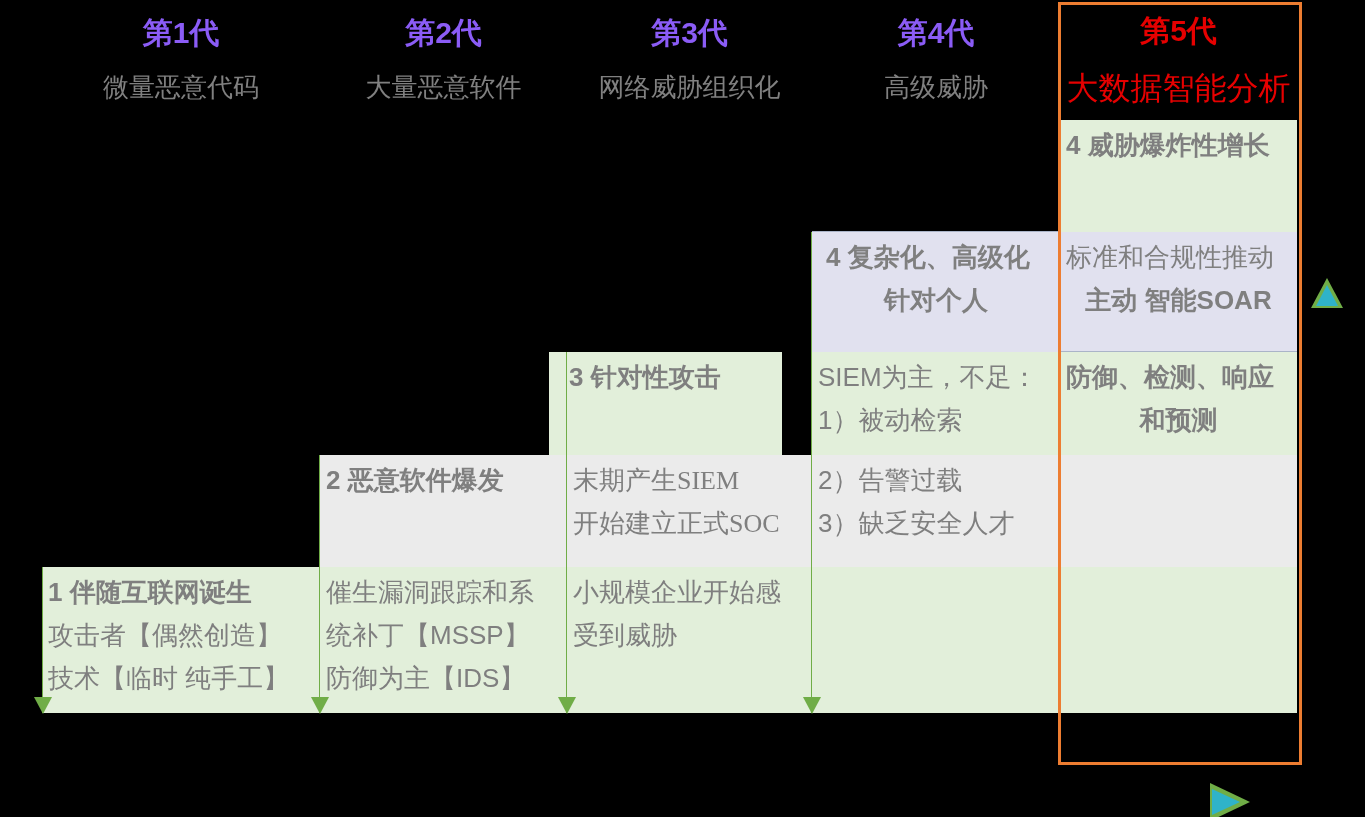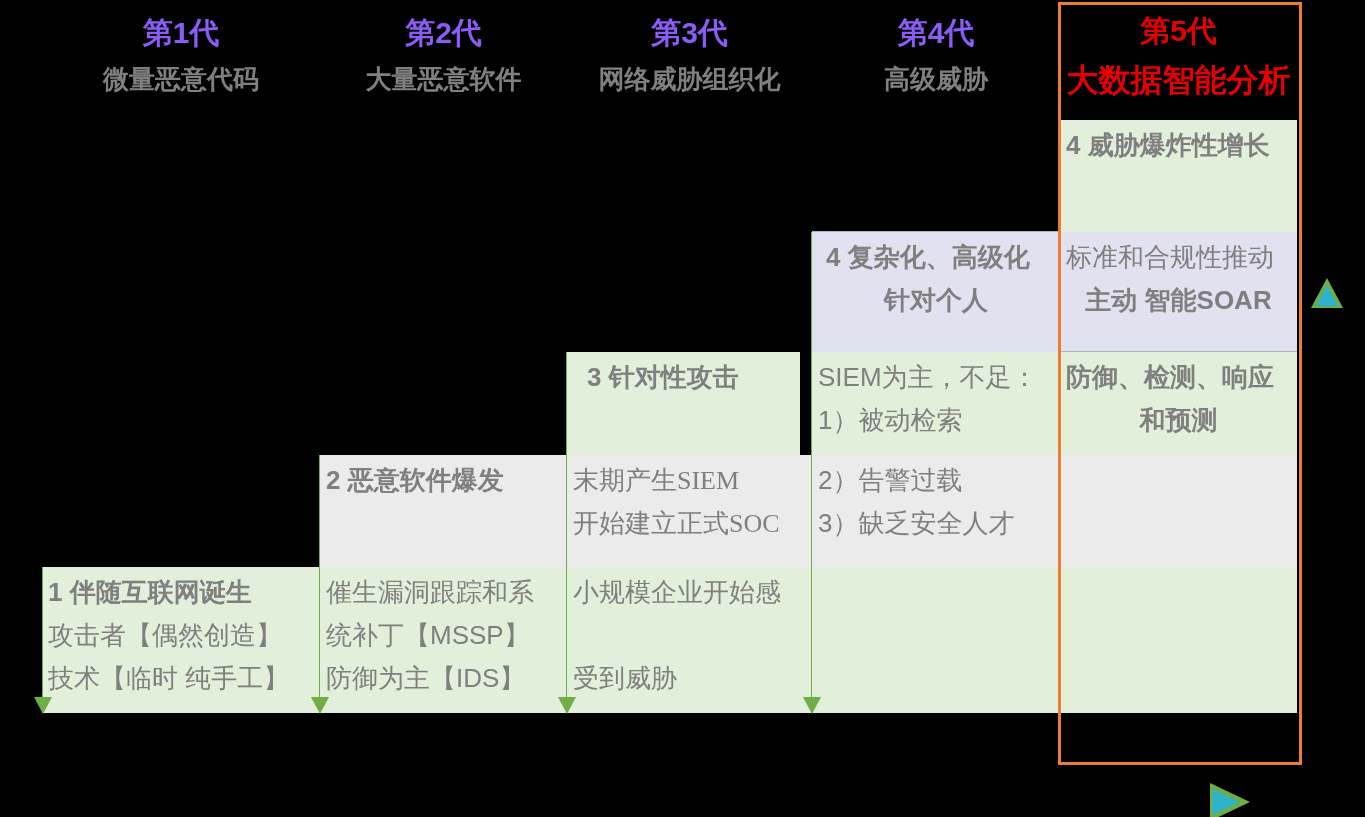--- a/index.html
+++ b/index.html
@@ -11,22 +11,22 @@
   }
   #stage { position: relative; width: 1365px; height: 817px; }
 
   
   .hdr { position: absolute; text-align: center; }
   .hdr .gen {
     font-size: 30px; font-weight: bold; color: #8b5cf6;
     line-height: 1.1; white-space: nowrap;
   }
   .hdr .sub {
-    font-size: 26px; font-weight: bold; color: #808080;
-    line-height: 1.1; margin-top: 16px; white-space: nowrap;
+    font-size: 26px; font-weight: normal; color: #808080;
+    line-height: 1.1; margin-top: 24px; white-space: nowrap;
   }
   .hdr.accent .gen { color: #e60000; font-size: 30px; }
   .hdr.accent .sub { color: #e60000; font-size: 32px; }
 
   
   .cell {
     position: absolute;
     display: flex;
     flex-direction: column;
     justify-content: flex-start;
@@ -137,28 +137,28 @@
 
   <div class="cell gray" style="left:320px; top:455px; width:274px; height:112px;">
     <div class="ln b l">2  恶意软件爆发</div>
   </div>
   <div class="cell green" style="left:320px; top:567px; width:247px; height:146px;">
     <div class="ln l">催生漏洞跟踪和系</div>
     <div class="ln l">统补丁【MSSP】</div>
     <div class="ln l">防御为主【IDS】</div>
   </div>
 
-  <div class="cell green" style="left:567px; top:352px; width:233px; height:103px;">
+  <div class="cell green" style="left:549px; top:352px; width:233px; height:103px;">
     <div class="ln b l" style="padding-left:14px;">3  针对性攻击</div>
   </div>
   <div class="cell gray" style="left:567px; top:455px; width:245px; height:112px;font-family:Liberation Serif, serif;">
     <div class="ln l">末期产生SIEM</div>
     <div class="ln l">开始建立正式SOC</div>
   </div>
-  <div class="cell green" style="left:567px; top:567px; width:245px; height:146px;gap:43px;">
+  <div class="cell green" style="left:567px; top:567px; width:245px; height:146px;">
     <div class="ln l">小规模企业开始感</div>
     <div class="ln l">受到威胁</div>
   </div>
 
   <div class="cell lav" style="left:812px; top:232px; width:248px; height:120px;">
     <div class="ln b l" style="padding-left:8px;">4  复杂化、高级化</div>
     <div class="ln b c">针对个人</div>
   </div>
   <div class="cell green" style="left:812px; top:352px; width:248px; height:103px;">
     <div class="ln l">SIEM为主，不足：</div>

